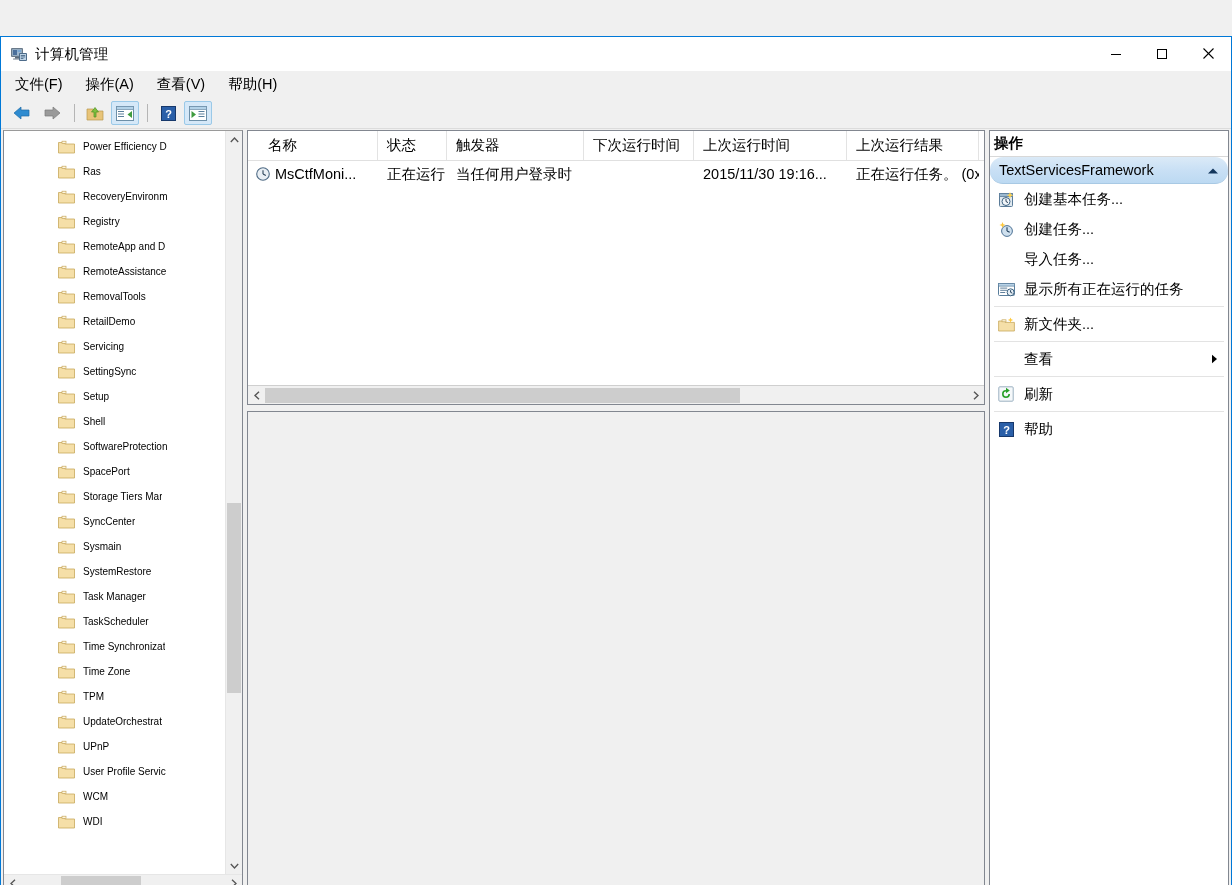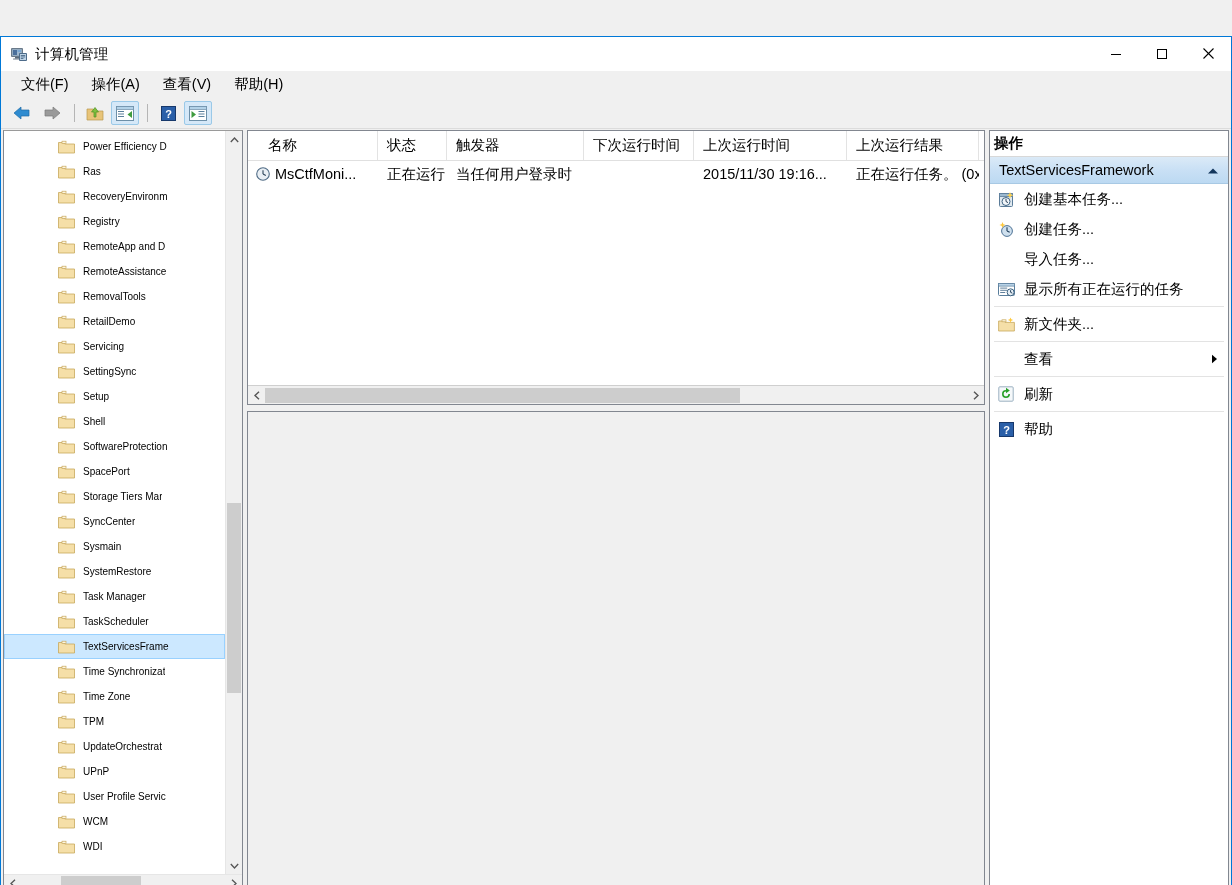--- a/index.html
+++ b/index.html
@@ -55,21 +55,21 @@
   }
   .winbtn svg { display:block; }
 
   
   #menubar {
     height: 27px;
     flex: 0 0 27px;
     background: #f0f0f0;
     display: flex;
     align-items: center;
-    padding-left: 20px;
+    padding-left: 14px;
   }
   .menu-item {
     font-size: 14.5px;
     color: #000;
     margin-right: 23px;
     white-space: nowrap;
   }
 
   
   #toolbar {
@@ -292,20 +292,21 @@
     height: 27px;
     flex: 0 0 27px;
     display: flex;
     align-items: center;
     padding: 0 9px 0 9px;
     font-size: 14.5px;
     color: #000;
     background: linear-gradient(to bottom, #dbeaf7 0%, #c9e0f5 50%, #bcd9f2 100%);
     border-bottom: 1px solid #a8c9e4;
     justify-content: space-between;
+    border-radius: 13px;
   }
   .act-item {
     height: 30px;
     display: flex;
     align-items: center;
     padding-left: 6px;
     font-size: 14.5px;
     color: #000;
     white-space: nowrap;
   }
@@ -574,27 +575,20 @@
                   <rect x="4" y="1.2" width="4" height="2.2" fill="#fdf6e0" stroke="#c8a85c" stroke-width="0.7"></rect>
                 </svg></span>
               <span class="tree-label">Task Manager</span>
             </div>
             <div class="tree-row">
               <span class="folder-ico"><svg width="17" height="14" viewBox="0 0 17 14">
                   <path d="M0.5 2.5 L5.5 2.5 L6.8 4 L16.5 4 L16.5 13 L0.5 13 Z" fill="#f5dfa8" stroke="#c8a85c" stroke-width="0.8"></path>
                   <rect x="4" y="1.2" width="4" height="2.2" fill="#fdf6e0" stroke="#c8a85c" stroke-width="0.7"></rect>
                 </svg></span>
               <span class="tree-label">TaskScheduler</span>
-            </div>
-            <div class="tree-row selected">
-              <span class="folder-ico"><svg width="17" height="14" viewBox="0 0 17 14">
-                  <path d="M0.5 2.5 L5.5 2.5 L6.8 4 L16.5 4 L16.5 13 L0.5 13 Z" fill="#f5dfa8" stroke="#c8a85c" stroke-width="0.8"></path>
-                  <rect x="4" y="1.2" width="4" height="2.2" fill="#fdf6e0" stroke="#c8a85c" stroke-width="0.7"></rect>
-                </svg></span>
-              <span class="tree-label">TextServicesFrame</span>
             </div>
             <div class="tree-row">
               <span class="folder-ico"><svg width="17" height="14" viewBox="0 0 17 14">
                   <path d="M0.5 2.5 L5.5 2.5 L6.8 4 L16.5 4 L16.5 13 L0.5 13 Z" fill="#f5dfa8" stroke="#c8a85c" stroke-width="0.8"></path>
                   <rect x="4" y="1.2" width="4" height="2.2" fill="#fdf6e0" stroke="#c8a85c" stroke-width="0.7"></rect>
                 </svg></span>
               <span class="tree-label">Time Synchronizat</span>
             </div>
             <div class="tree-row">
               <span class="folder-ico"><svg width="17" height="14" viewBox="0 0 17 14">

